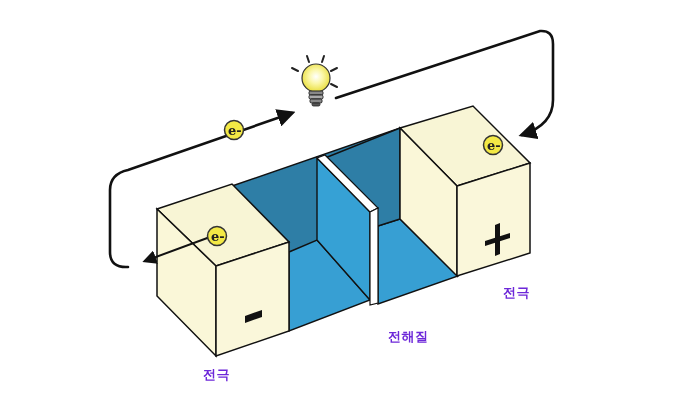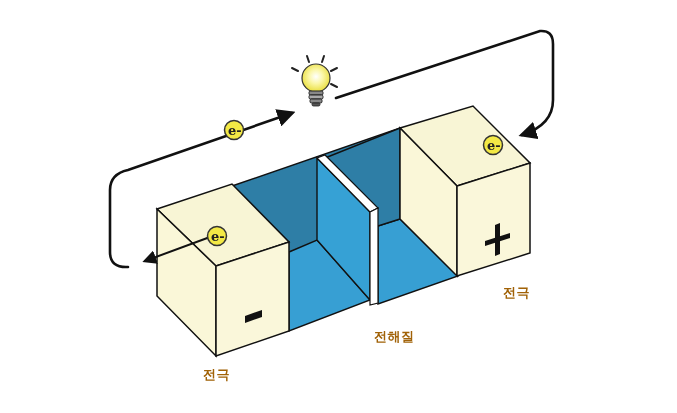--- a/index.html
+++ b/index.html
@@ -1,18 +1,18 @@
 <!DOCTYPE html>
 <html><head>
   <meta charset="utf-8">
   <style>
     html, body { margin: 0; padding: 0; background: #ffffff; }
     body { width: 677px; height: 413px; overflow: hidden; position: relative; font-family: "DejaVu Sans", sans-serif; }
     #stage { position: absolute; left: 0; top: 0; width: 677px; height: 413px; }
-    .label { position: absolute; font-family: Liberation Serif, serif; font-weight: bold; font-size: 13px; color: #a16207; letter-spacing: 0.5px; }
+    .label { position: absolute; font-family: Liberation Serif, serif; font-weight: bold; font-size: 13px; color: #6d28d9; letter-spacing: 0.5px; }
     .e-text { font-family: "DejaVu Serif", serif; font-weight: bold; font-size: 13px; fill: #222; }
   </style>
 </head>
 <body>
 
 <svg id="stage" viewBox="0 0 677 413" width="677" height="413" xmlns="http://www.w3.org/2000/svg">
   <defs>
     <radialGradient id="bulbGrad" cx="50%" cy="45%" r="55%">
       <stop offset="0%" stop-color="#ffffff"></stop>
       <stop offset="45%" stop-color="#FBF7A8"></stop>
@@ -99,13 +99,13 @@
     <text class="e-text" x="487" y="150">e-</text>
   </g>
   <g>
     <circle cx="217" cy="236" r="9.5" fill="#F3E945" stroke="#333" stroke-width="1.5"></circle>
     <text class="e-text" x="211" y="241">e-</text>
   </g>
 </svg>
 
 <div class="label" style="left:203px; top:366px;">전극</div>
 <div class="label" style="left:503px; top:284px;">전극</div>
-<div class="label" style="left:374px; top:328px;">전해질</div>
+<div class="label" style="left:388px; top:328px;">전해질</div>
 
 </body></html>

